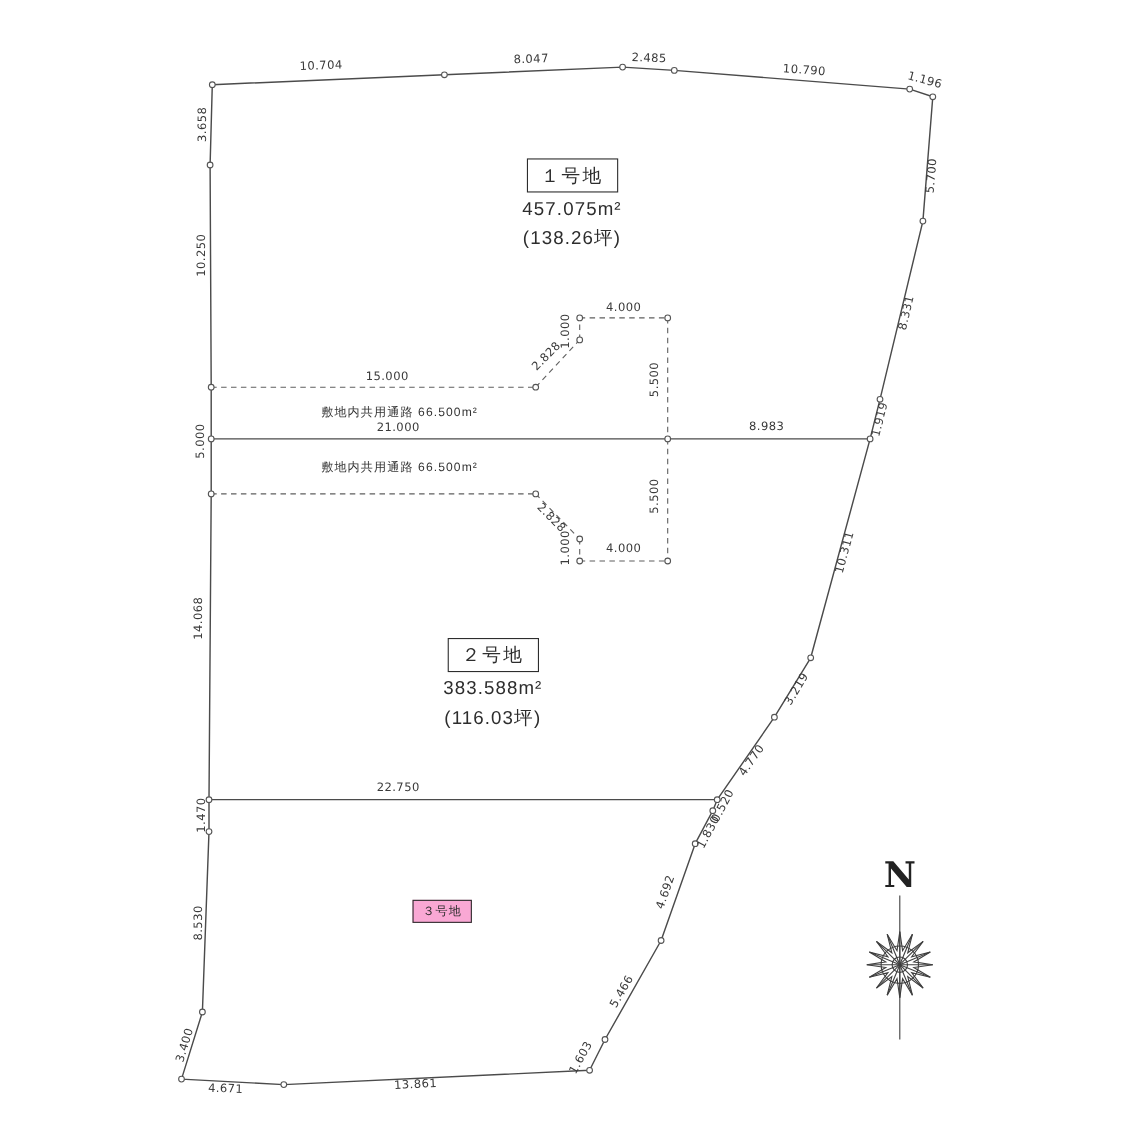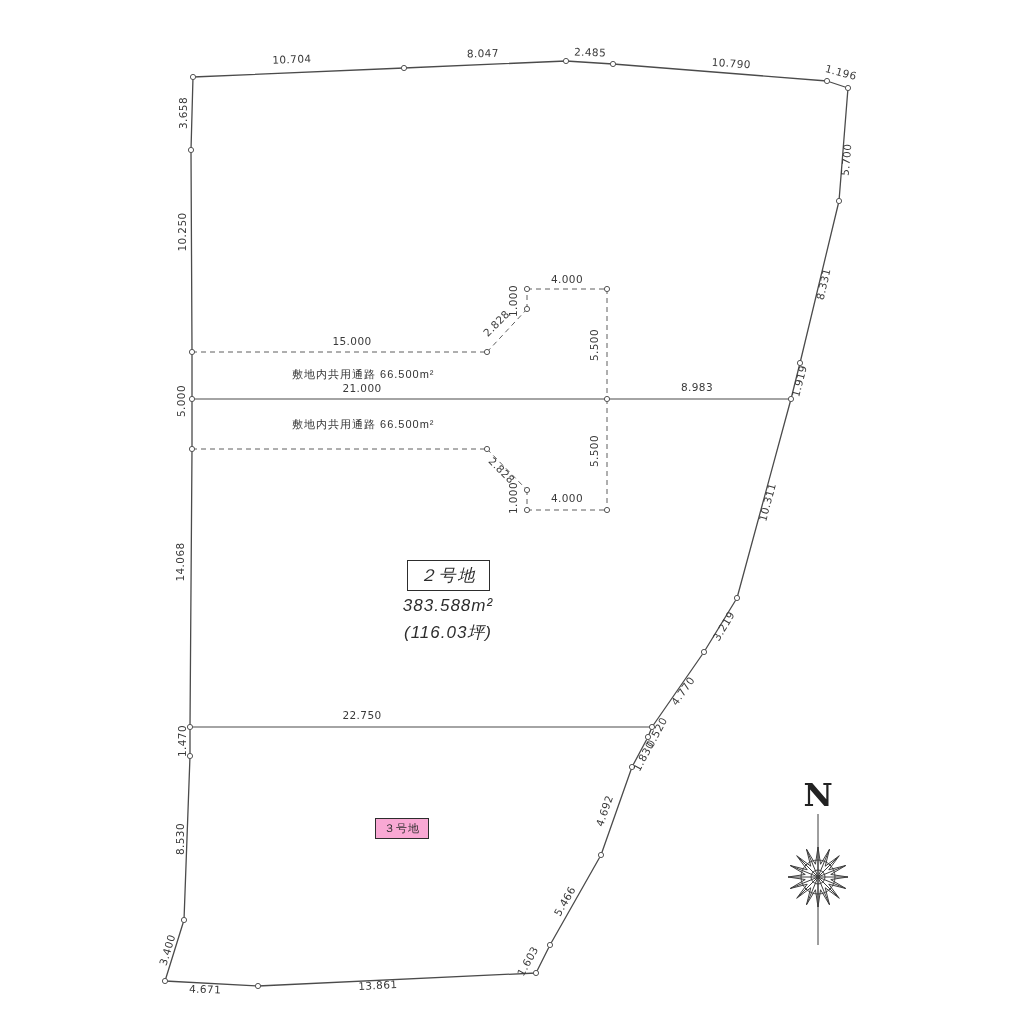--- a/index.html
+++ b/index.html
@@ -13,21 +13,21 @@
   .dim{font-family:"DejaVu Sans",sans-serif;font-size:10.5px;fill:#3a3a3a;text-anchor:middle;letter-spacing:.4px;}
   .compass-star{fill:none;stroke:#3f3f3f;stroke-width:1;}
   .compass-circle{fill:none;stroke:#3f3f3f;stroke-width:1;}
   .compass-line{stroke:#3f3f3f;stroke-width:1;}
   .north-n{font-family:"DejaVu Serif",serif;font-size:32px;font-weight:bold;fill:#222222;text-anchor:middle;}
   .parcel{position:absolute;text-align:center;color:#2d2d2d;}
   .pbox{display:inline-block;border:1.6px solid #2d2d2d;padding:3px 12px;font-size:17px;letter-spacing:2px;background:#fff;}
   .pbox-small{display:inline-block;border:1px solid #2d2d2d;padding:2px 8px;font-size:11px;letter-spacing:1px;background:#f9a8d4;}
   .parea{font-size:17px;margin-top:5px;letter-spacing:1px;}
   .p1{left:454px;top:144px;width:132px;}
-  .p2{left:382px;top:560px;width:132px;font-style:italic;}
+  .p2{left:382px;top:580px;width:132px;}
   .p3{left:360px;top:818px;width:84px;}
   .corridor{position:absolute;font-size:11px;color:#333333;letter-spacing:1px;white-space:nowrap;text-align:center;}
   .c1{left:292px;top:367px;}
   .c2{left:292px;top:417px;}
 </style>
 </head>
 <body>
 
 <div class="canvas">
 
@@ -133,20 +133,25 @@
       <line x1="818" y1="877" x2="790.2836140246613" y2="888.4805029709527" class="compass-line"></line>
       <line x1="818" y1="877" x2="788" y2="877" class="compass-line"></line>
       <line x1="818" y1="877" x2="790.2836140246613" y2="865.5194970290473" class="compass-line"></line>
       <line x1="818" y1="877" x2="796.7867965644035" y2="855.7867965644036" class="compass-line"></line>
       <line x1="818" y1="877" x2="806.5194970290473" y2="849.2836140246613" class="compass-line"></line>
       <circle cx="818" cy="877" r="17" class="compass-circle"></circle>
       <circle cx="818" cy="877" r="7" class="compass-circle"></circle>
       <text x="818" y="806" class="north-n">N</text>
     </svg>
 
+  <div class="parcel p1">
+    <div><span class="pbox">１号地</span></div>
+    <div class="parea">457.075m²</div>
+    <div class="parea">(138.26坪)</div>
+  </div>
 
   <div class="parcel p2">
     <div><span class="pbox">２号地</span></div>
     <div class="parea">383.588m²</div>
     <div class="parea">(116.03坪)</div>
   </div>
 
   <div class="parcel p3">
     <div><span class="pbox-small">３号地</span></div>
   </div>

